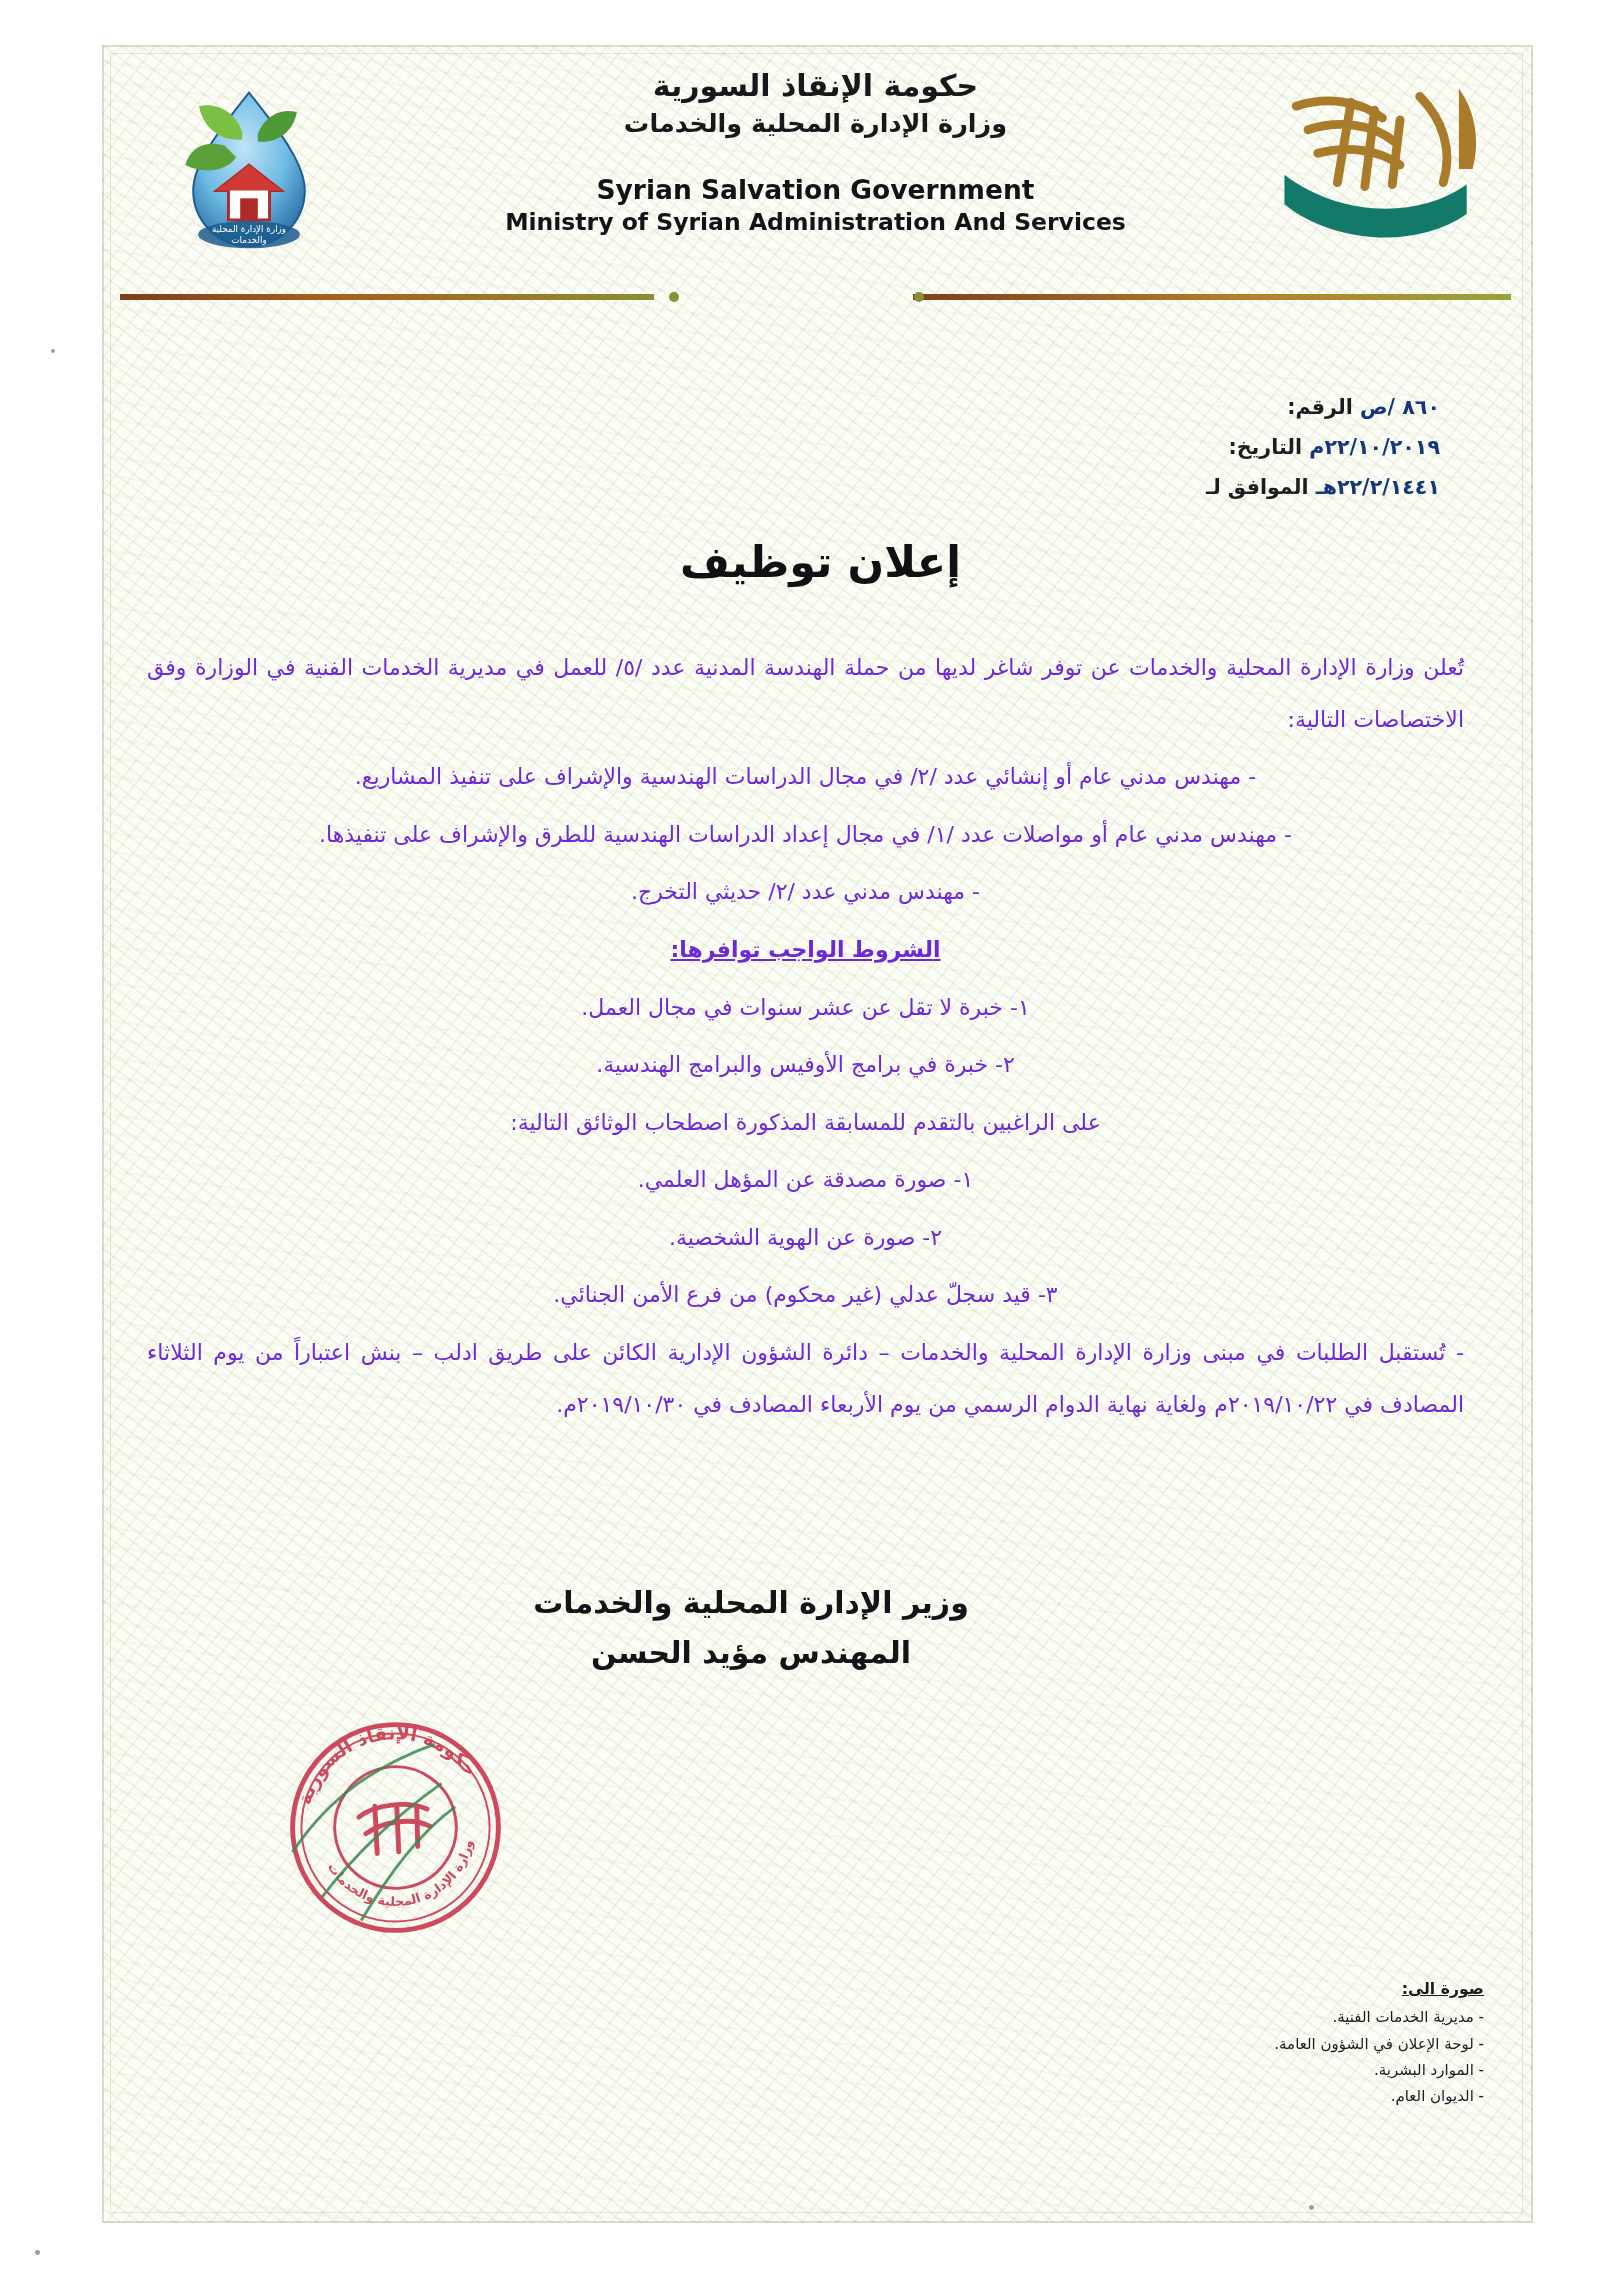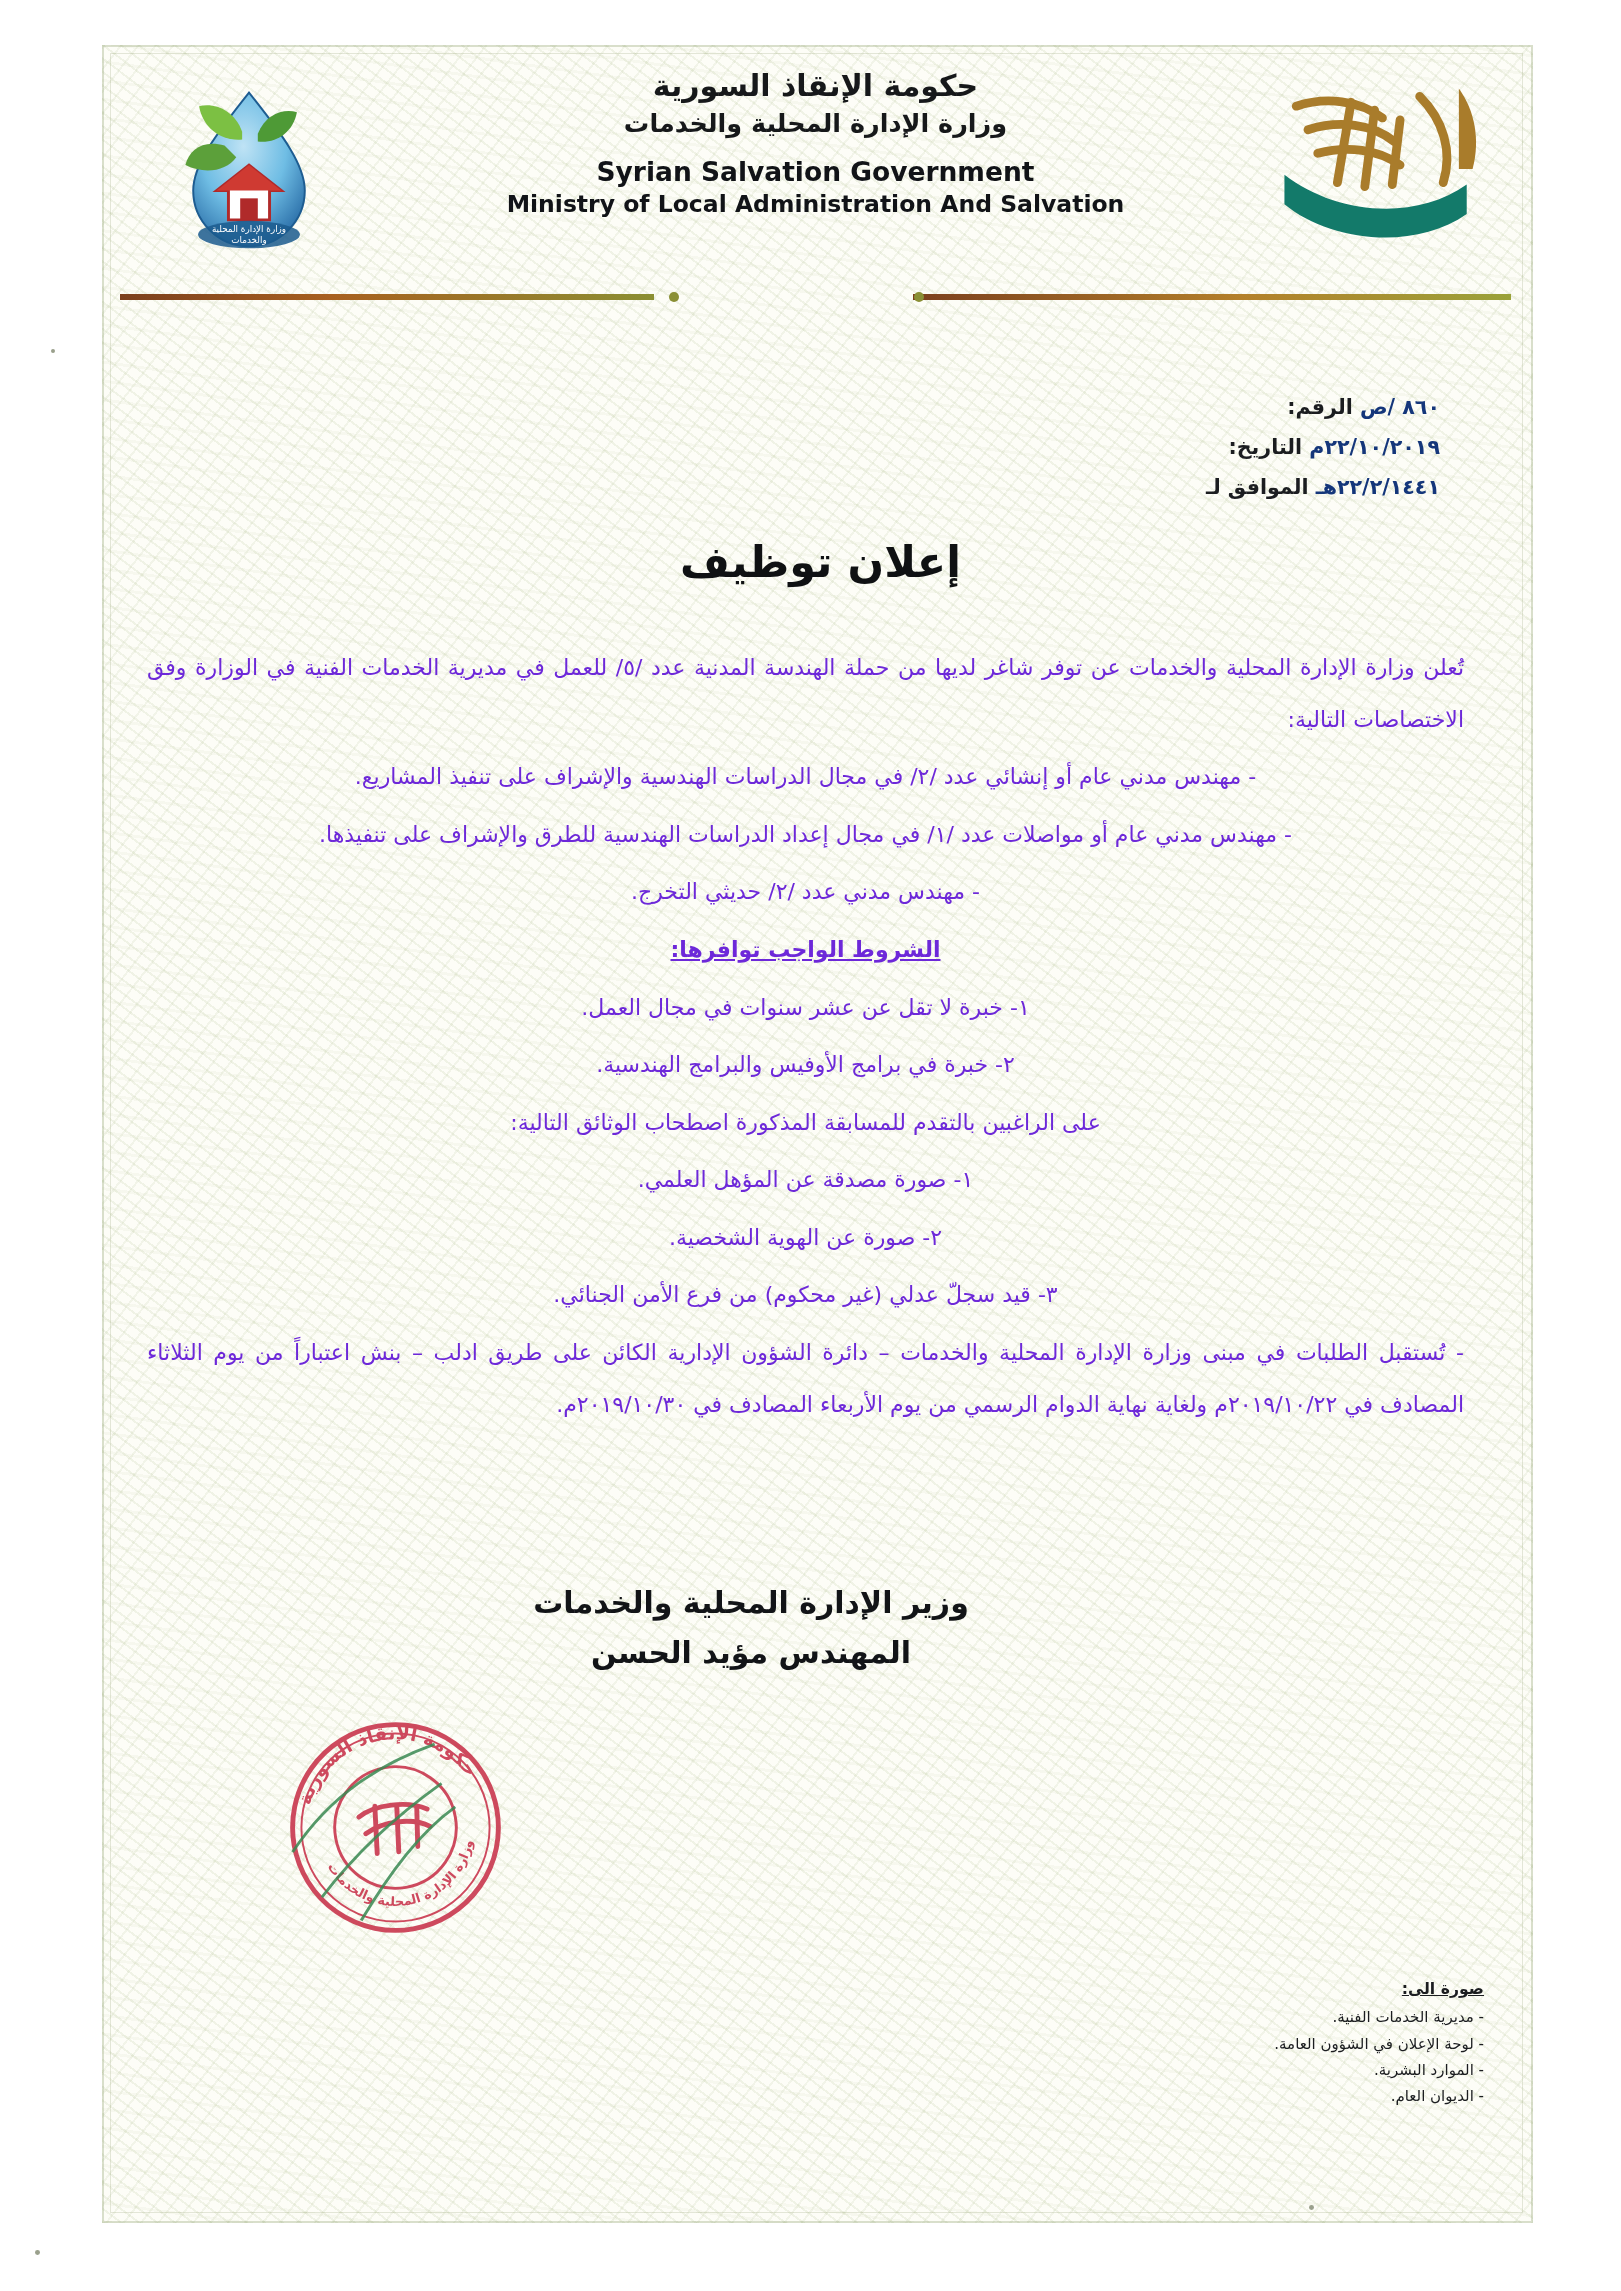--- a/index.html
+++ b/index.html
@@ -81,21 +81,21 @@
     font-size: 25.5px;
     color: #16181a;
     line-height: 1.5;
   }
   .hdr-en1 {
     direction: ltr;
     font-family: "DejaVu Sans", sans-serif;
     font-weight: bold;
     font-size: 26.5px;
     color: #111317;
-    margin-top: 11px;
+    margin-top: 29px;
     line-height: 1.35;
   }
   .hdr-en2 {
     direction: ltr;
     font-family: "DejaVu Sans", sans-serif;
     font-weight: bold;
     font-size: 23.5px;
     color: #111317;
     line-height: 1.35;
   }
@@ -271,21 +271,21 @@
         <ellipse cx="95" cy="163" rx="52" ry="14" fill="#1b5a8d" opacity="0.85"></ellipse>
         <text x="95" y="160" text-anchor="middle" font-family="DejaVu Sans, sans-serif" font-size="9" fill="#ffffff">وزارة الإدارة المحلية</text>
         <text x="95" y="172" text-anchor="middle" font-family="DejaVu Sans, sans-serif" font-size="9" fill="#ffffff">والخدمات</text>
       </svg>
     </div>
 
     <div class="header-center">
       <div class="hdr-ar1">حكومة الإنقاذ السورية</div>
       <div class="hdr-ar2">وزارة الإدارة المحلية والخدمات</div>
       <div class="hdr-en1">Syrian Salvation Government</div>
-      <div class="hdr-en2">Ministry of Local Administration And Salvation</div>
+      <div class="hdr-en2">Ministry of Syrian Administration And Services</div>
     </div>
 
     <div class="logo-calligraphy">
       <svg viewBox="0 0 250 200" width="245" height="196" aria-hidden="true">
         <g fill="none" stroke="#a97c2b" stroke-width="9" stroke-linecap="round">
           <path d="M40 40 C70 30 105 34 128 52"></path>
           <path d="M52 64 C84 54 118 58 140 76"></path>
           <path d="M62 88 C92 80 124 84 146 100"></path>
           <path d="M96 36 L82 118"></path>
           <path d="M120 44 L110 122"></path>

